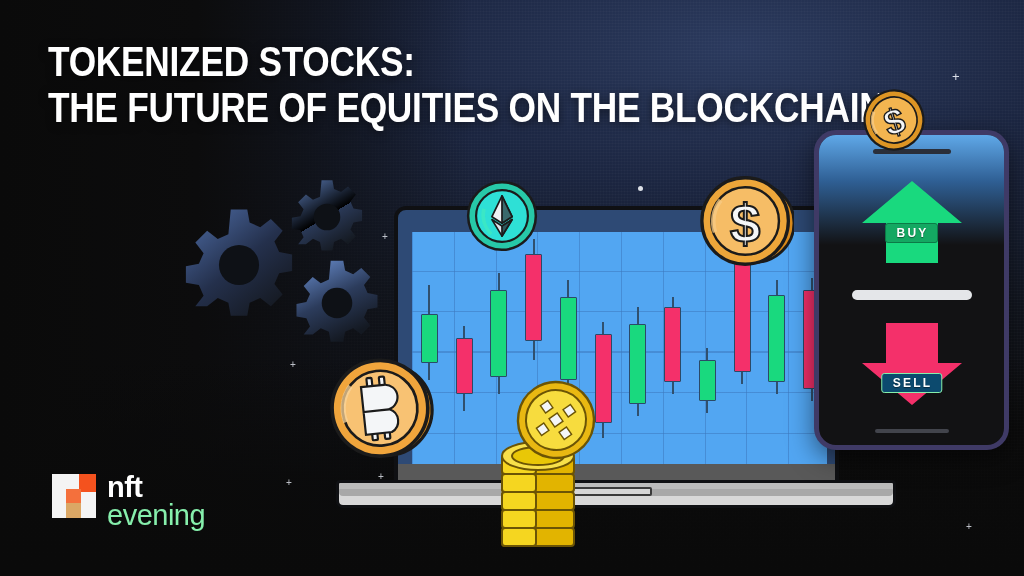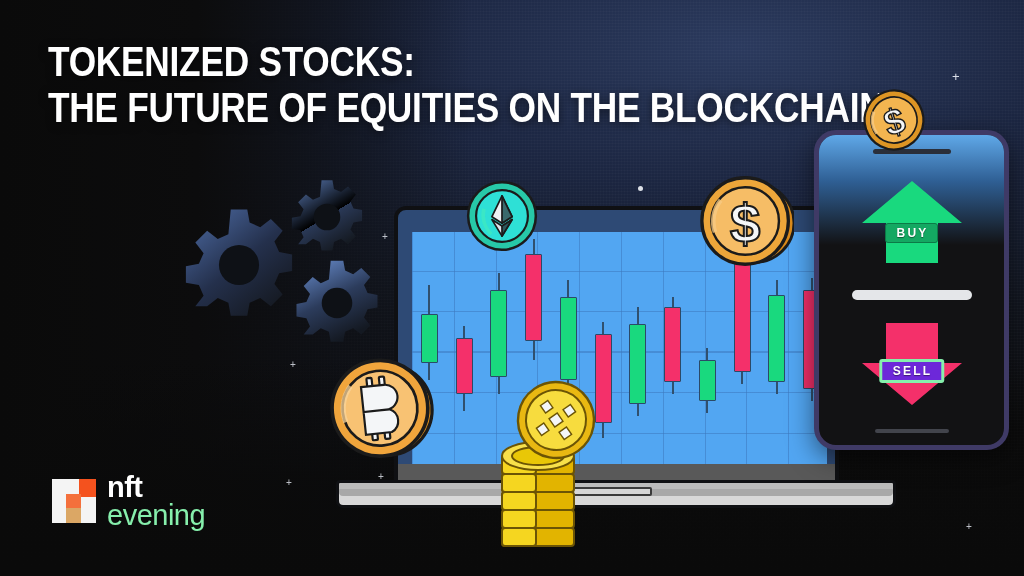--- a/index.html
+++ b/index.html
@@ -87,21 +87,21 @@
     text-shadow: 0 2px 10px rgba(0,0,0,.55);
   }
   .title .line { display: block; white-space: nowrap; }
 
   
   .logo {
     position: absolute;
     left: 52px;
     top: 474px;
     display: flex;
-    align-items: center;
+    align-items: flex-start;
     gap: 11px;
   }
   .logo-mark {
     position: relative;
     width: 44px; height: 44px;
     background: #f4f4f4;
   }
   .lm-tr { position: absolute; right: 0; top: 0; width: 17px; height: 18px; background: #f4521e; }
   .lm-mid { position: absolute; left: 14px; top: 15px; width: 15px; height: 15px; background: #f4703c; }
   .lm-bl { position: absolute; left: 14px; bottom: 0; width: 15px; height: 15px; background: #dba765; }
@@ -237,21 +237,21 @@
     color: #ffffff;
     font-size: 12px;
     font-weight: 700;
     letter-spacing: 2.2px;
     padding: 3px 9px 3px 11px;
     border-radius: 3px;
     line-height: 1;
     text-shadow: 0 1px 1px rgba(0,0,0,.45);
   }
   .arrow-label.buy { background: #14a862; border: 1px solid #0c7a47; top: 44px; }
-  .arrow-label.sell { background: #6d28d9; border: 3px solid #86efac; top: 38px; }
+  .arrow-label.sell { background: #0c4a6e; border: 1px solid #86efac; top: 52px; }
   .phone-divider {
     position: absolute;
     left: 50%;
     transform: translateX(-50%);
     top: 155px;
     width: 120px; height: 10px;
     border-radius: 6px;
     background: #e4e6e9;
   }
 

